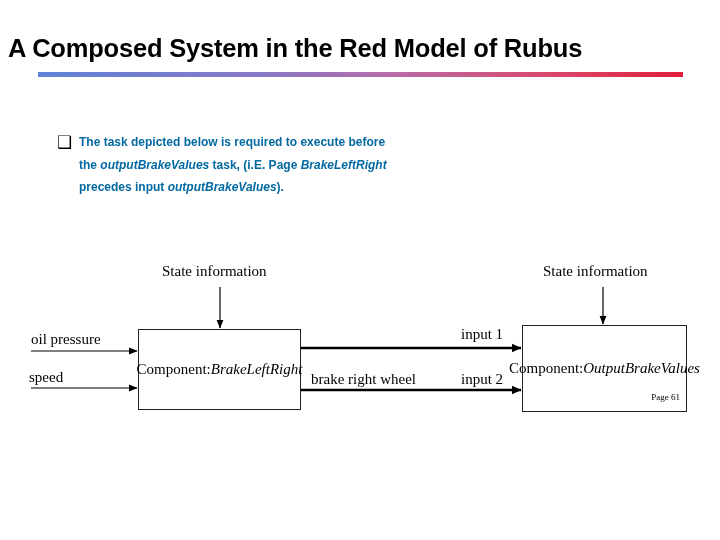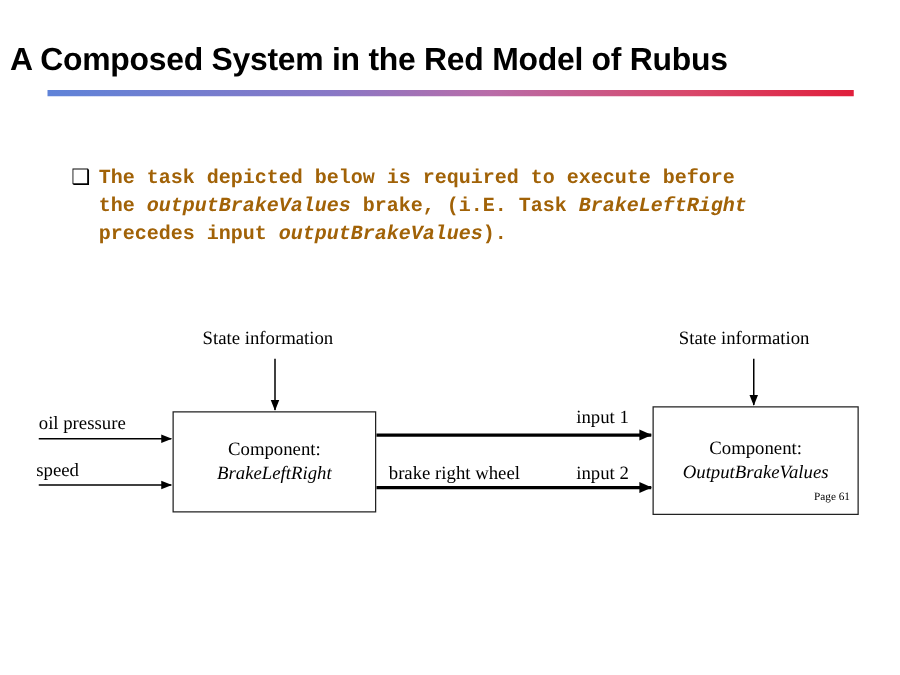--- a/index.html
+++ b/index.html
@@ -52,25 +52,25 @@
   }
   .bullet-glyph {
     font-family: "DejaVu Sans", sans-serif;
     font-size: 17px;
     line-height: 23px;
     color: #000000;
     width: 22px;
     flex: 0 0 22px;
   }
   .bullet-text {
-    font-family: Liberation Mono, monospace;
+    font-family: Liberation Sans, sans-serif;
     font-weight: bold;
-    font-size: 16px;
+    font-size: 12px;
     line-height: 22.5px;
-    color: #a16207;
+    color: #0369a1;
   }
   .bullet-text i {
     font-style: italic;
   }
 
   
   #diagram {
     position: absolute;
     left: 0;
     top: 0;
@@ -85,21 +85,21 @@
     line-height: 17px;
     color: #000000;
     white-space: nowrap;
   }
   .dg-box {
     position: absolute;
     border: 1.3px solid #222222;
     background: #ffffff;
     box-sizing: border-box;
     display: flex;
-    flex-direction: column;
+    flex-direction: row;
     align-items: center;
     justify-content: center;
   }
   .dg-box .cmp-kind {
     font-family: "Liberation Serif", serif;
     font-size: 15px;
     line-height: 19px;
     color: #000000;
   }
   .dg-box .cmp-name {
@@ -126,21 +126,21 @@
 <div id="slide">
 
   <div id="title">A Composed System in the Red Model of Rubus</div>
   <div id="title-rule"></div>
 
   <div id="bullet-block">
     <div class="bullet-row">
       <div class="bullet-glyph">❑</div>
       <div class="bullet-text">
         <span>The task depicted below is required to execute before</span><br>
-        <span>the </span><i>outputBrakeValues</i><span> brake, (i.E. Task </span><i>BrakeLeftRight</i><br>
+        <span>the </span><i>outputBrakeValues</i><span> task, (i.E. Page </span><i>BrakeLeftRight</i><br>
         <span>precedes input </span><i>outputBrakeValues</i><span>).</span>
       </div>
     </div>
   </div>
 
   <svg id="diagram" viewBox="0 0 720 540">
     <defs>
       <marker id="ah-thin" markerWidth="9" markerHeight="9" refX="8" refY="4" orient="auto" markerUnits="userSpaceOnUse">
         <path d="M0,0.6 L8.6,4 L0,7.4 Z" fill="#000000"></path>
       </marker>

